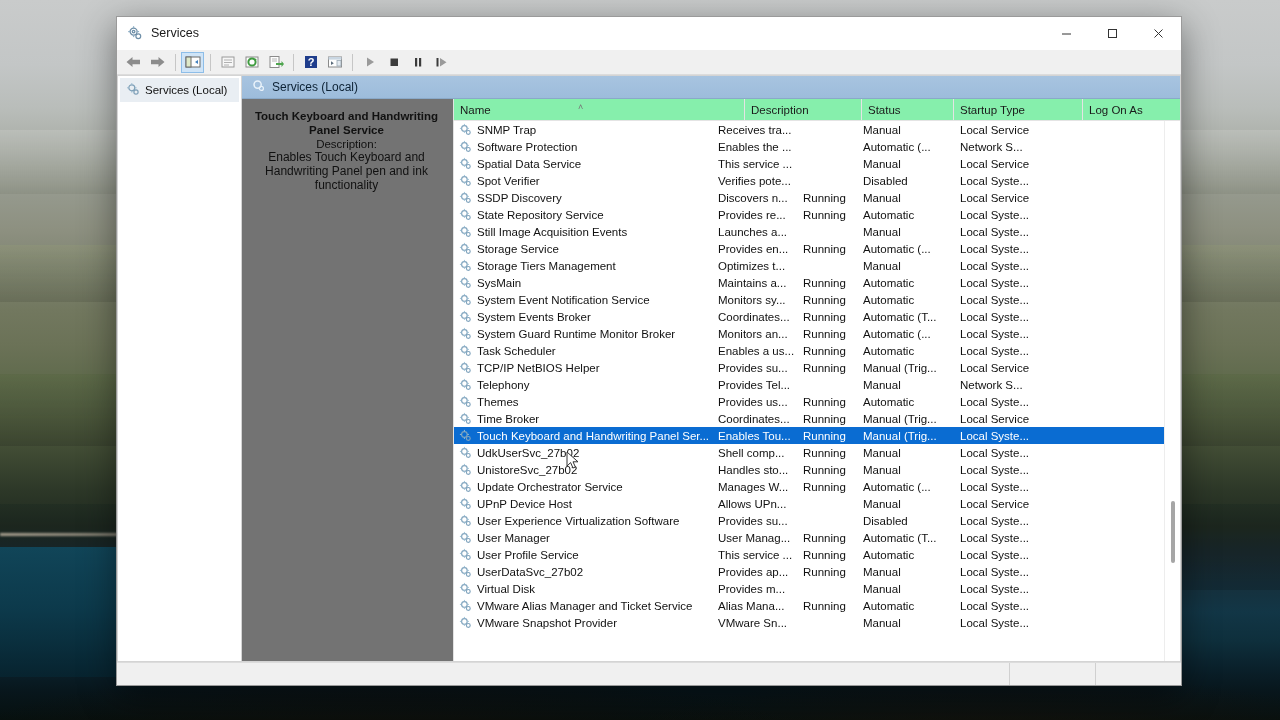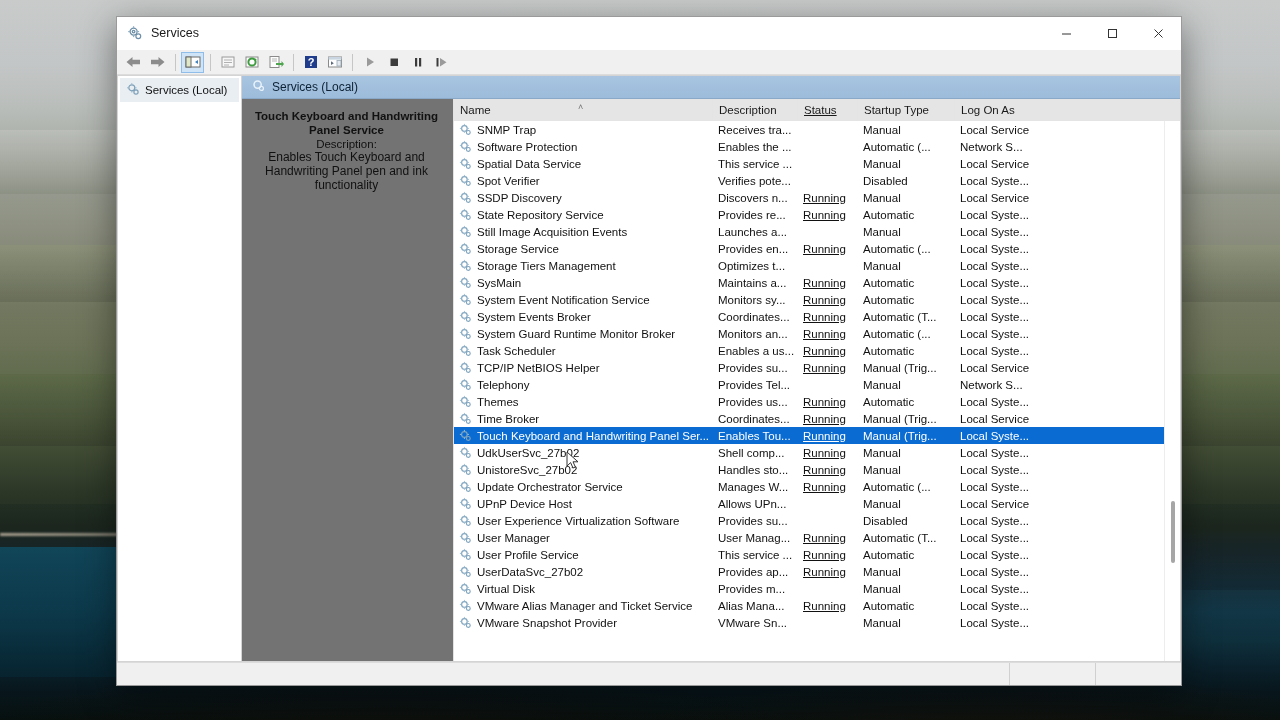--- a/index.html
+++ b/index.html
@@ -151,23 +151,24 @@
     overflow: hidden;
     text-align: center;
   }
   #detail-title { font-size: 11.5px; font-weight: bold; color: #111; line-height: 14px; }
   #detail-desc-label { font-size: 11.5px; color: #111; margin-top: 1px; }
   #detail-desc { font-size: 12px; color: #111; line-height: 14px; }
 
   
   #listview { flex: 1; min-width: 0; display: flex; flex-direction: column; position: relative; background: #fff; }
   #list-header {
-    height: 22px; flex: none; display: flex; background: #e5e5e5;
+    height: 22px; flex: none; display: flex; background: #86efac;
     border-bottom: 1px solid #e4e4e4;
     position: relative;
+    gap: 32px;
   }
   .col-head {
     font-size: 11.5px; color: #1a1a1a;
     display: flex; align-items: center; padding-left: 6px;
     border-left: 1px solid #e4e4e4;
     position: relative; flex: none;
   }
   .col-head:first-child { border-left: none; }
   #sort-arrow {
     position: absolute; left: 124px; top: 3px;
@@ -175,21 +176,21 @@
   }
   #rows-wrap { flex: 1; overflow: hidden; position: relative; }
   .row { height: 17px; display: flex; align-items: center; font-size: 11.5px; color: #111; white-space: nowrap; }
   .row.selected { background: #0a6cd2; color: #ffffff; }
   .cell { overflow: hidden; padding-left: 6px; flex: none; }
   .cell.name { display: flex; align-items: center; gap: 5px; padding-left: 5px; }
 
   
   .c-name    { width: 258px; }
   .c-desc    { width: 85px; }
-  .c-status  { width: 60px; text-decoration: underline; }
+  .c-status  { width: 60px; }
   .c-start   { width: 97px; }
   .c-logon   { width: 90px; }
 
   
   #vscroll {
     position: absolute; right: 0; top: 0; width: 16px; height: 100%;
     background: #ffffff; border-left: 1px solid #ededed;
   }
   #vthumb {
     position: absolute; left: 6px; width: 4px; top: 380px; height: 62px;

